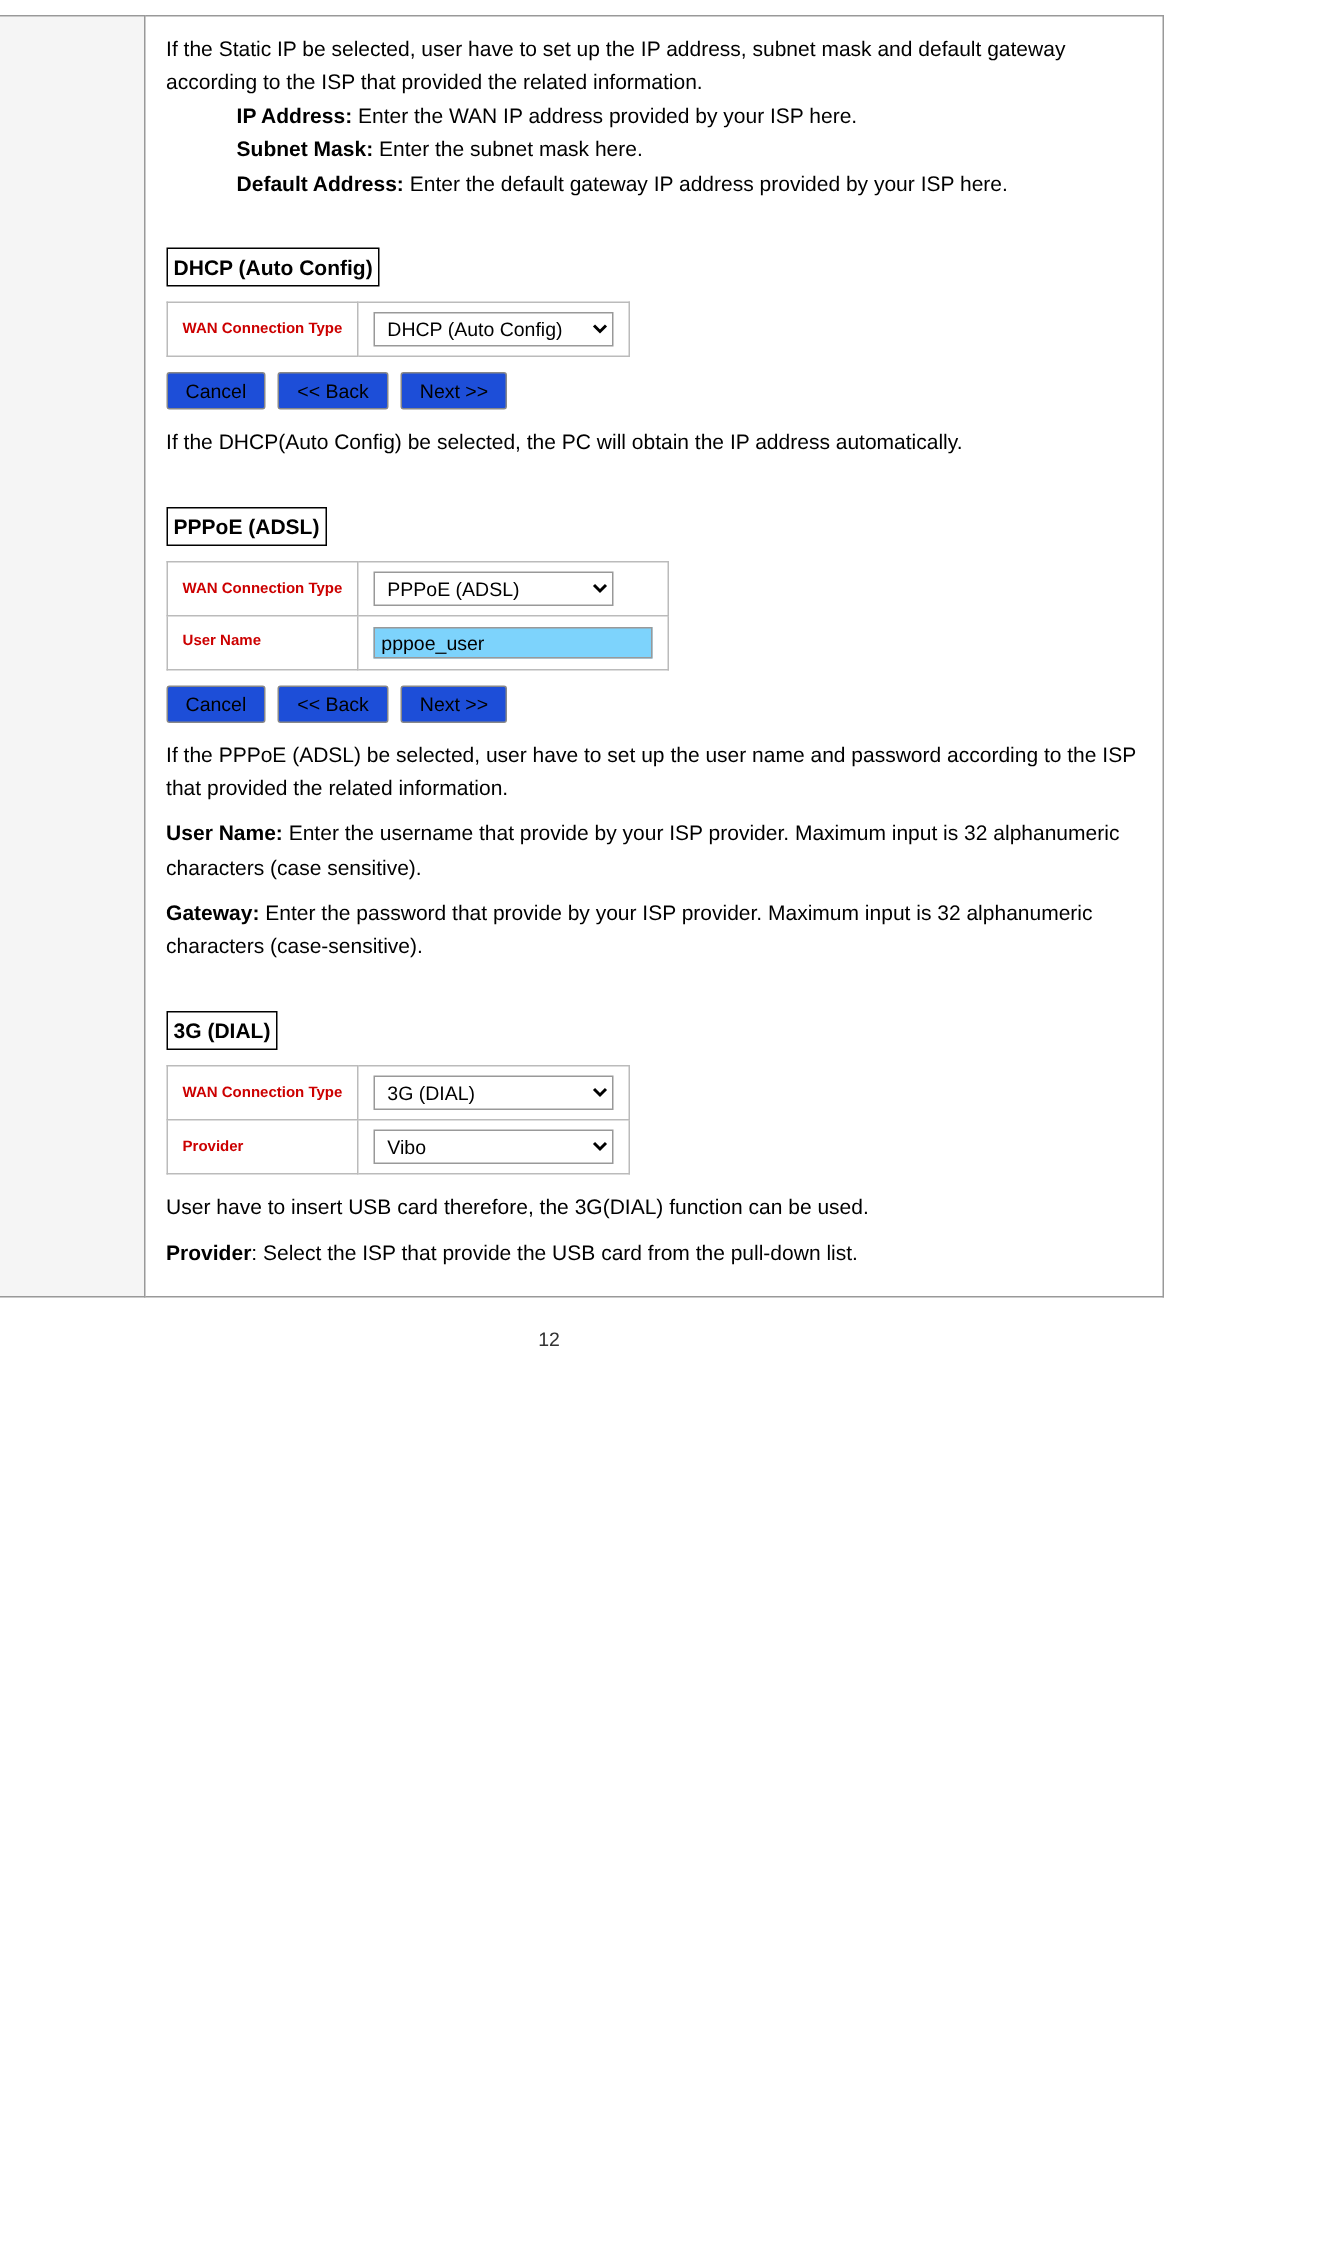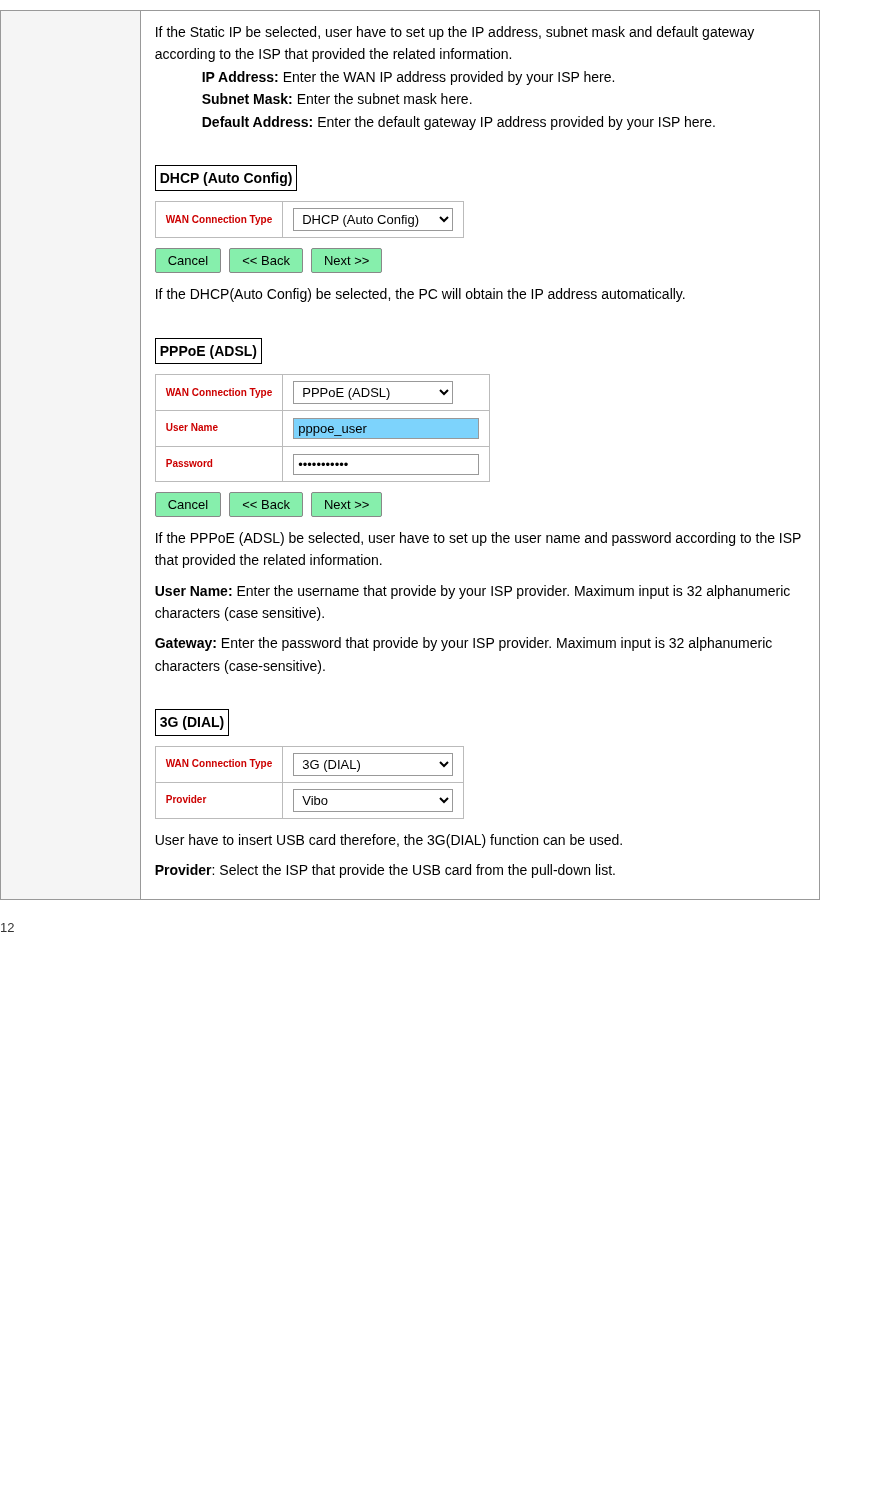--- a/index.html
+++ b/index.html
@@ -9,21 +9,21 @@
       background: #fff;
       color: #000;
       width: 883px;
       min-height: 1496px;
     }
     .page-wrapper {
       width: 732px;
       min-height: 1496px;
       display: flex;
       flex-direction: column;
-      align-items: flex-start;
+      align-items: center;
       padding: 0 0 40px 0;
     }
     .main-table {
       width: 820px;
       border: 1px solid #999;
       border-collapse: collapse;
       margin-top: 10px;
     }
     .main-table td {
       border: 1px solid #999;
@@ -94,21 +94,21 @@
       display: flex;
       flex-direction: row;
       gap: 8px;
       margin-top: 8px;
       margin-bottom: 10px;
     }
     .form-btn {
       padding: 4px 12px;
       font-size: 13px;
       border: 1px solid #888;
-      background: #86efac;
+      background: #1d4ed8;
       cursor: pointer;
       border-radius: 2px;
     }
     .bold { font-weight: bold; }
     .page-number {
       text-align: center;
       margin-top: 20px;
       font-size: 13px;
       color: #333;
     }
@@ -178,26 +178,20 @@
                   <option>PPPoE (ADSL)</option>
                 </select>
               </td>
             </tr>
             <tr>
               <td class="wan-label">User Name</td>
               <td class="wan-field-cell">
                 <input type="text" class="wan-input" value="pppoe_user" style="">
               </td>
             </tr>
-            <tr>
-              <td class="wan-label">Password</td>
-              <td class="wan-field-cell">
-                <input type="password" class="wan-password" value="password123" style="">
-              </td>
-            </tr>
           </tbody>
               </table>
 
           <div class="button-row">
             <button class="form-btn">Cancel</button>
             <button class="form-btn">&lt;&lt; Back</button>
             <button class="form-btn">Next &gt;&gt;</button>
           </div>
 
           <p>

